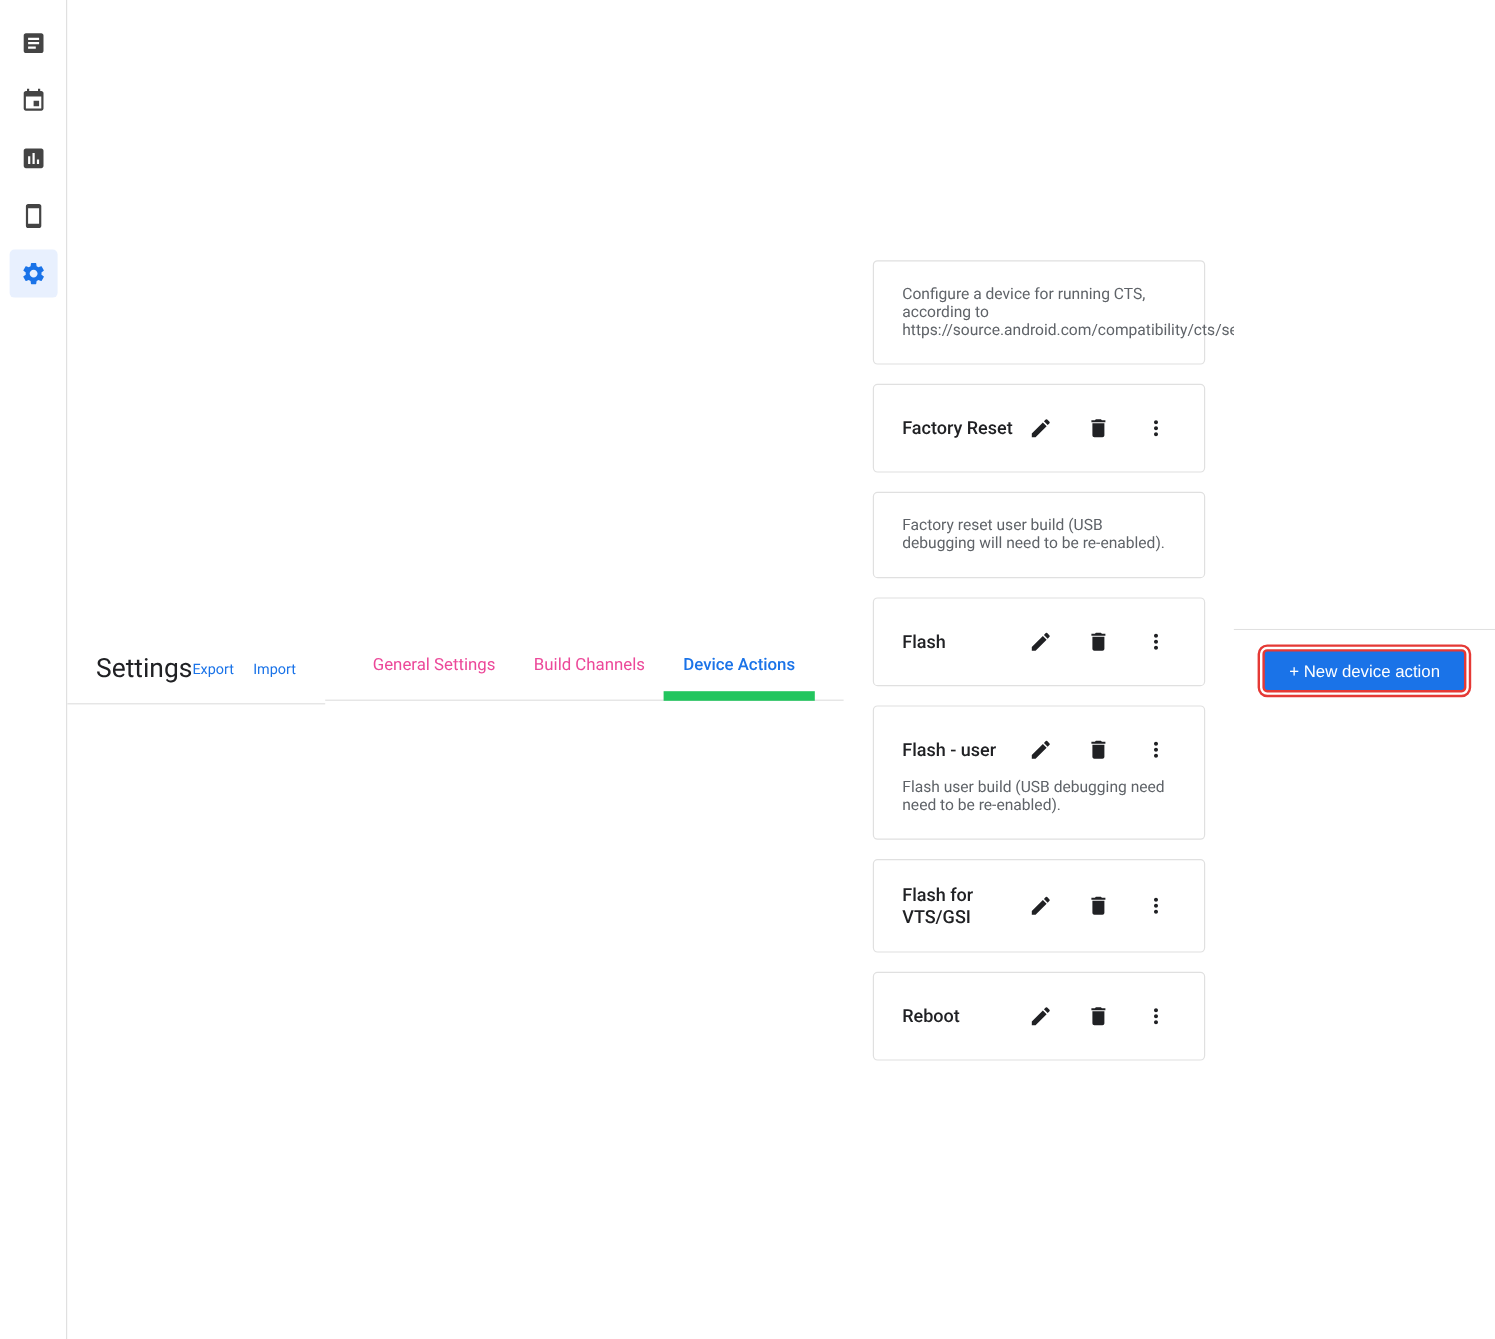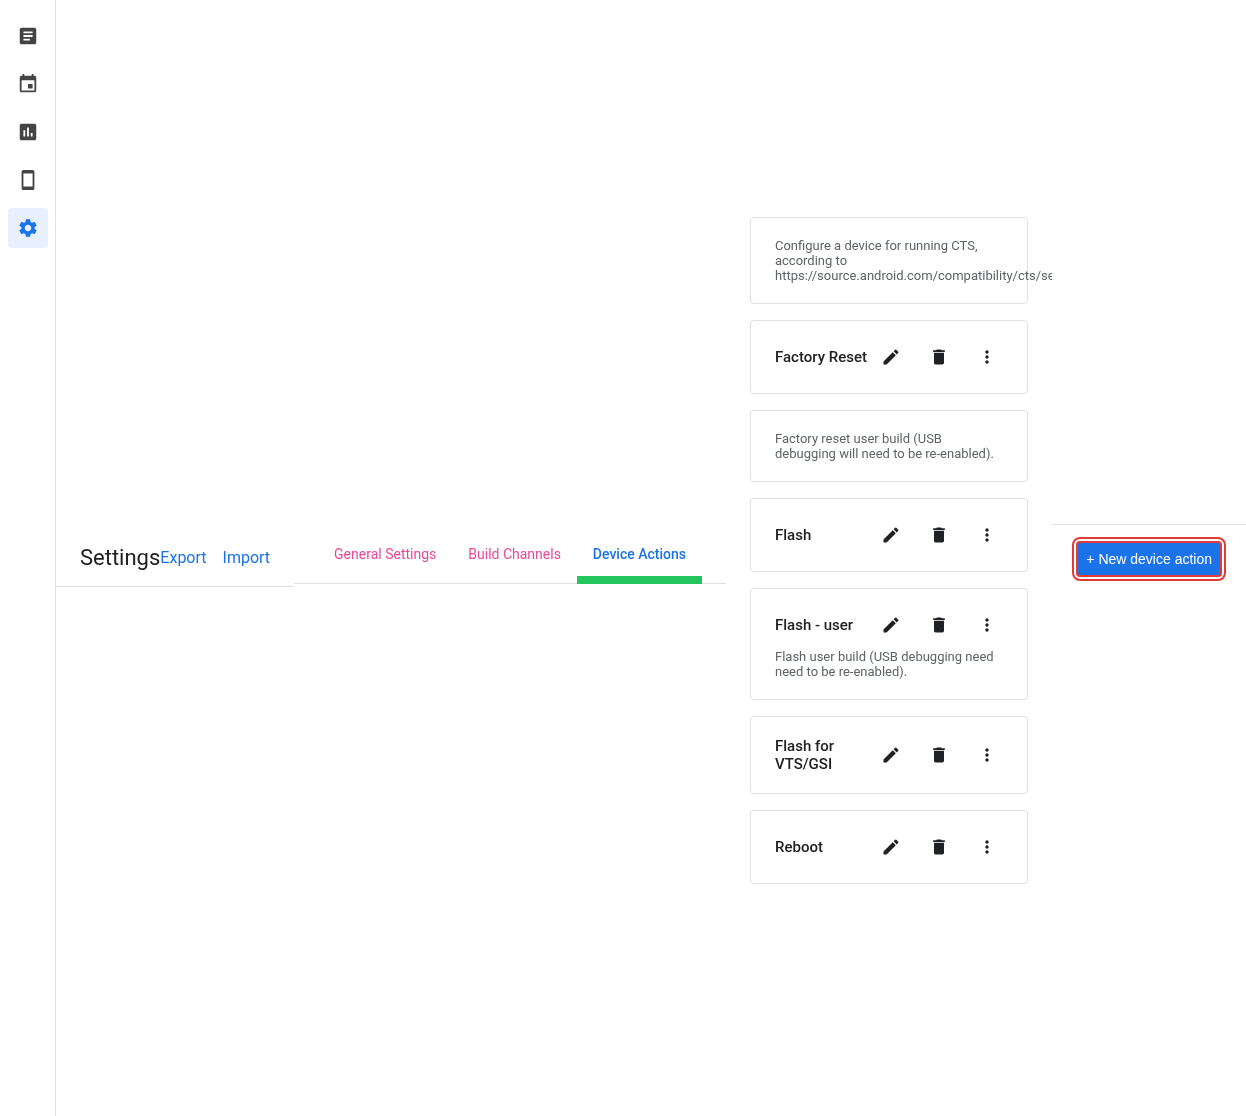--- a/index.html
+++ b/index.html
@@ -50,21 +50,21 @@
       font-size: 22px;
       font-weight: 400;
       color: #202124;
     }
     .header-actions {
       display: flex;
       gap: 16px;
     }
     .header-link {
       color: #1a73e8;
-      font-size: 16px;
+      font-size: 12px;
       cursor: pointer;
       text-decoration: none;
     }
 
     
     .tabs {
       display: flex;
       border-bottom: 1px solid #e0e0e0;
       padding: 0 24px;
     }
@@ -139,21 +139,21 @@
       padding: 16px 24px;
       border-top: 1px solid #e0e0e0;
       display: flex;
       align-items: center;
     }
     .new-action-btn {
       background: #1a73e8;
       color: #fff;
       border: 2px solid #e53935;
       border-radius: 4px;
-      padding: 8px 8px;
+      padding: 8px 20px;
       font-size: 14px;
       font-weight: 500;
       cursor: pointer;
       outline: 2px solid #e53935;
       outline-offset: 2px;
     }
 
     
     .icon-svg { width: 22px; height: 22px; }
   </style>

